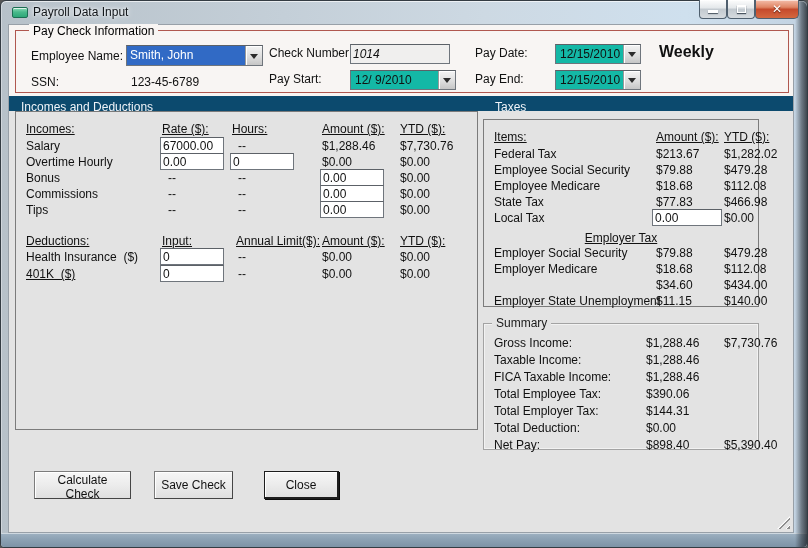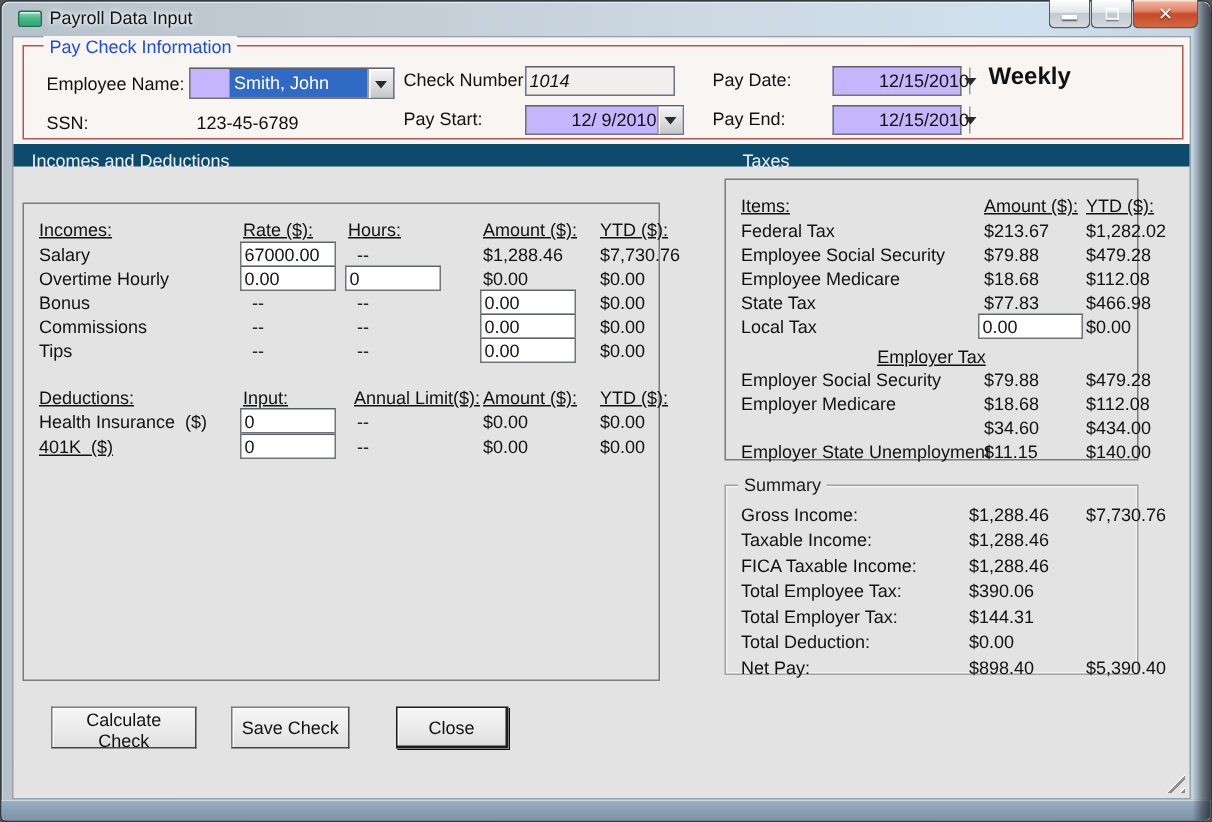--- a/index.html
+++ b/index.html
@@ -36,31 +36,31 @@
   .glyph-x{position:absolute;left:0;top:2px;width:100%;text-align:center;color:#fff;font-size:12px;font-weight:bold;
     text-shadow:0 1px 1px #5d1d0a;}
 
   
   .client{position:absolute;left:8px;top:24px;width:786px;height:509px;background:#e3e3e3;border:1px solid #98a0a8;}
   .topsection{position:absolute;left:0;top:0;width:100%;height:71px;background:#f8f5f3;}
   .band{position:absolute;left:0;top:71px;width:100%;height:15px;background:#0c4a6e;}
   .bandlabel{position:absolute;top:4px;font-size:12px;color:#eff3f8;white-space:pre;}
 
   .groupbox-red{position:absolute;left:6px;top:5px;width:774px;height:63px;border:1px solid #b0574f;}
-  .groupbox-red .gb-label{position:absolute;left:13px;top:-7px;background:#f8f5f3;padding:0 4px;font-size:12px;color:#1d4ed8;white-space:pre;}
+  .groupbox-red .gb-label{position:absolute;left:13px;top:-7px;background:#f8f5f3;padding:0 4px;font-size:12px;color:#000000;white-space:pre;}
 
   .lbl{position:absolute;font-size:12px;color:#111;white-space:pre;line-height:14px;}
   .hdr{text-decoration:underline;}
   .bold{font-weight:bold;}
 
   .tin{position:absolute;height:17px;border:1px solid #6f757c;border-top-color:#5c6167;background:#fff;
     font-family:"Liberation Sans","DejaVu Sans",sans-serif;font-size:12px;padding:0 2px;color:#111;}
   .tin.ro{background:#f0efee;}
 
-  .combo,.dtp{position:absolute;border:1px solid #6f757c;border-top-color:#5c6167;background:#c4b5fd;display:flex;padding-left:26px;}
+  .combo,.dtp{position:absolute;border:1px solid #6f757c;border-top-color:#5c6167;background:#14b8a6;display:flex;}
   .combo .sel{flex:1;background:#316ac5;color:#fff;font-size:12px;line-height:19px;padding-left:3px;white-space:pre;}
   .dtp .val{flex:1;font-size:12px;line-height:18px;padding-left:4px;color:#111;white-space:pre;}
   .dropbtn{width:17px;background:linear-gradient(to bottom,#f4f4f4 0%,#dcdcdc 60%,#c6c6c6 100%);
     border-left:1px solid #9a9a9a;box-shadow:inset 1px 1px 0 #fff;position:relative;}
   .dropbtn::after{content:"";position:absolute;left:50%;top:50%;margin:-2px 0 0 -4px;
     border:4px solid transparent;border-top:5px solid #2b2b2b;border-bottom:none;}
 
   .panel{position:absolute;background:#e3e3e3;border:1px solid #7b7b7b;}
   .groupbox-gray{position:absolute;border:1px solid #a3a3a3;box-shadow:inset 0 0 0 1px rgba(255,255,255,.55);margin-top:12px;}
   .groupbox-gray .gb-label{position:absolute;left:8px;top:-8px;background:#e3e3e3;padding:0 4px;font-size:12px;color:#1a1a1a;white-space:pre;}
@@ -127,21 +127,21 @@
       <div class="val">12/15/2010</div>
       <div class="dropbtn"></div>
     </div>
     <div class="lbl" style="left:466px;top:47px">Pay End:</div>
     <div class="dtp" style="left:546px;top:45px;width:86px;height:20px">
       <div class="val">12/15/2010</div>
       <div class="dropbtn"></div>
     </div>
     <div class="lbl bold" style="left:650px;top:20px;font-size:16px">Weekly</div>
 
-    <div class="panel" style="left:6px;top:110px;width:425px;height:319px">
+    <div class="panel" style="left:6px;top:86px;width:463px;height:319px">
       <div class="lbl hdr" style="left:10px;top:10px">Incomes:</div>
       <div class="lbl hdr" style="left:146px;top:10px">Rate ($):</div>
       <div class="lbl hdr" style="left:216px;top:10px">Hours:</div>
       <div class="lbl hdr" style="left:306px;top:10px">Amount ($):</div>
       <div class="lbl hdr" style="left:384px;top:10px">YTD ($):</div>
 
       <div class="lbl" style="left:10px;top:27px">Salary</div>
       <input class="tin" style="left: 144px; top: 25px; width: 64px;" value="67000.00">
       <div class="lbl" style="left:222px;top:27px">--</div>
       <div class="lbl" style="left:306px;top:27px">$1,288.46</div>

